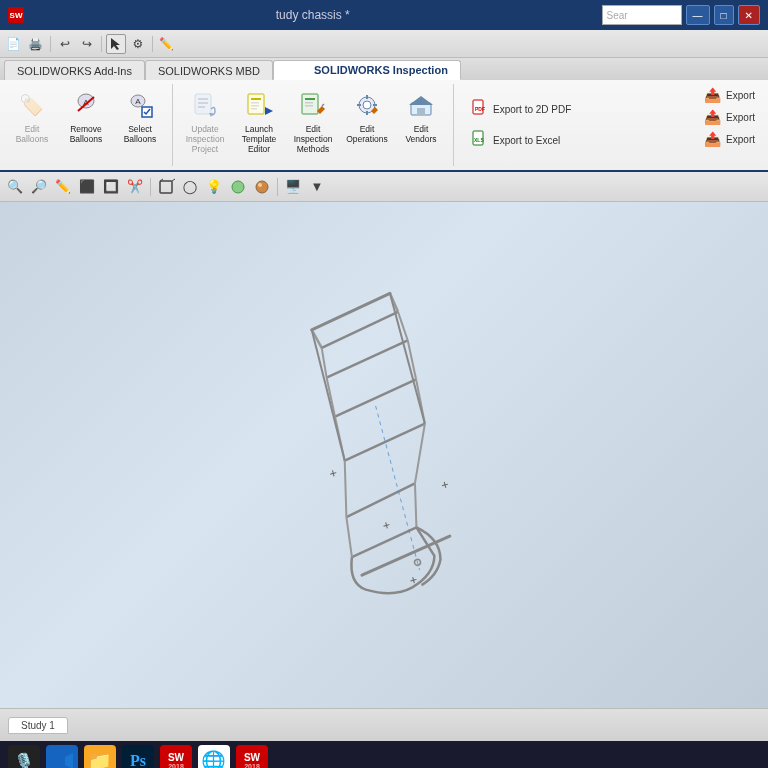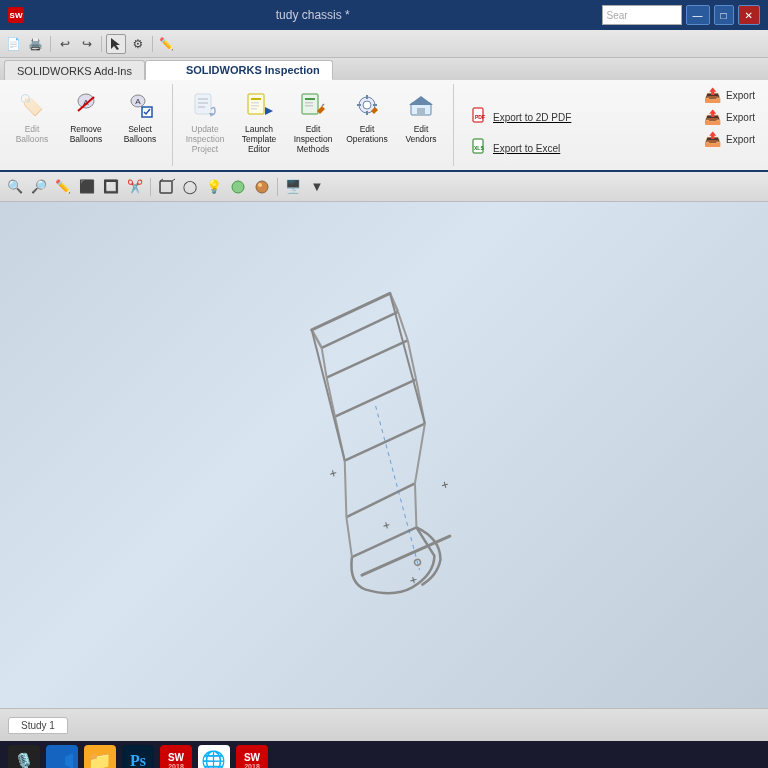--- a/index.html
+++ b/index.html
@@ -150,24 +150,23 @@
       color: #333;
       width: 100%;
       white-space: nowrap;
     }
     .ribbon-btn-small-icon { font-size: 14px; width: 18px; text-align: center; }
 
     .right-ribbon-group {
       flex: 1;
       display: flex;
       flex-direction: column;
-      justify-content: flex-end;
+      justify-content: center;
       padding: 4px 10px;
       gap: 4px;
-      text-decoration: underline;
     }
 
     
     .toolbar-row {
       height: 30px;
       background: linear-gradient(to bottom, #e8e8e8, #d8d8d8);
       border-bottom: 1px solid #bbb;
       display: flex;
       align-items: center;
       padding: 0 4px;
@@ -288,20 +287,21 @@
   <div class="qa-btn">⚙</div>
   <div class="qa-sep"></div>
 
   <div class="qa-btn">✏️</div>
 </div>
 
 <div class="ribbon">
 
   <div class="ribbon-tabs">
     <div class="ribbon-tab">SOLIDWORKS Add-Ins</div>
+    <div class="ribbon-tab">SOLIDWORKS MBD</div>
     <div class="ribbon-tab active">SOLIDWORKS Inspection</div>
   </div>
 
   <div class="ribbon-content">
 
     <div class="ribbon-group">
       <div class="ribbon-group-items">
         <div class="ribbon-btn disabled">
           <div class="ribbon-btn-icon icon-blue">🏷️</div>
           <div class="ribbon-btn-label">Edit<br>Balloons</div>

